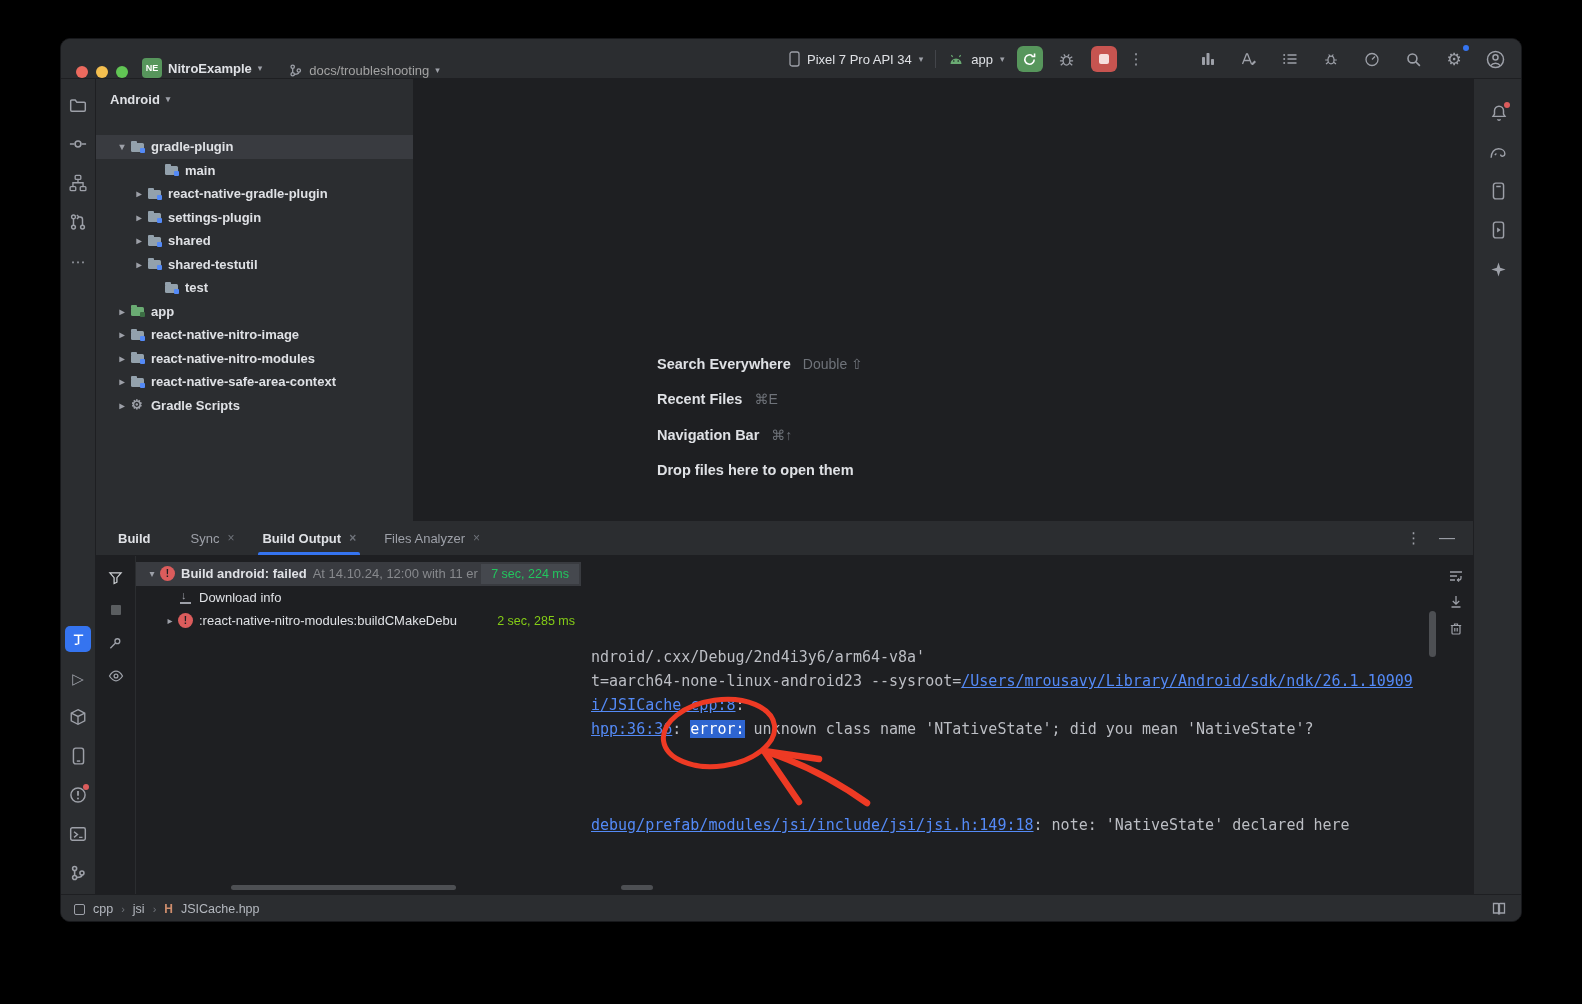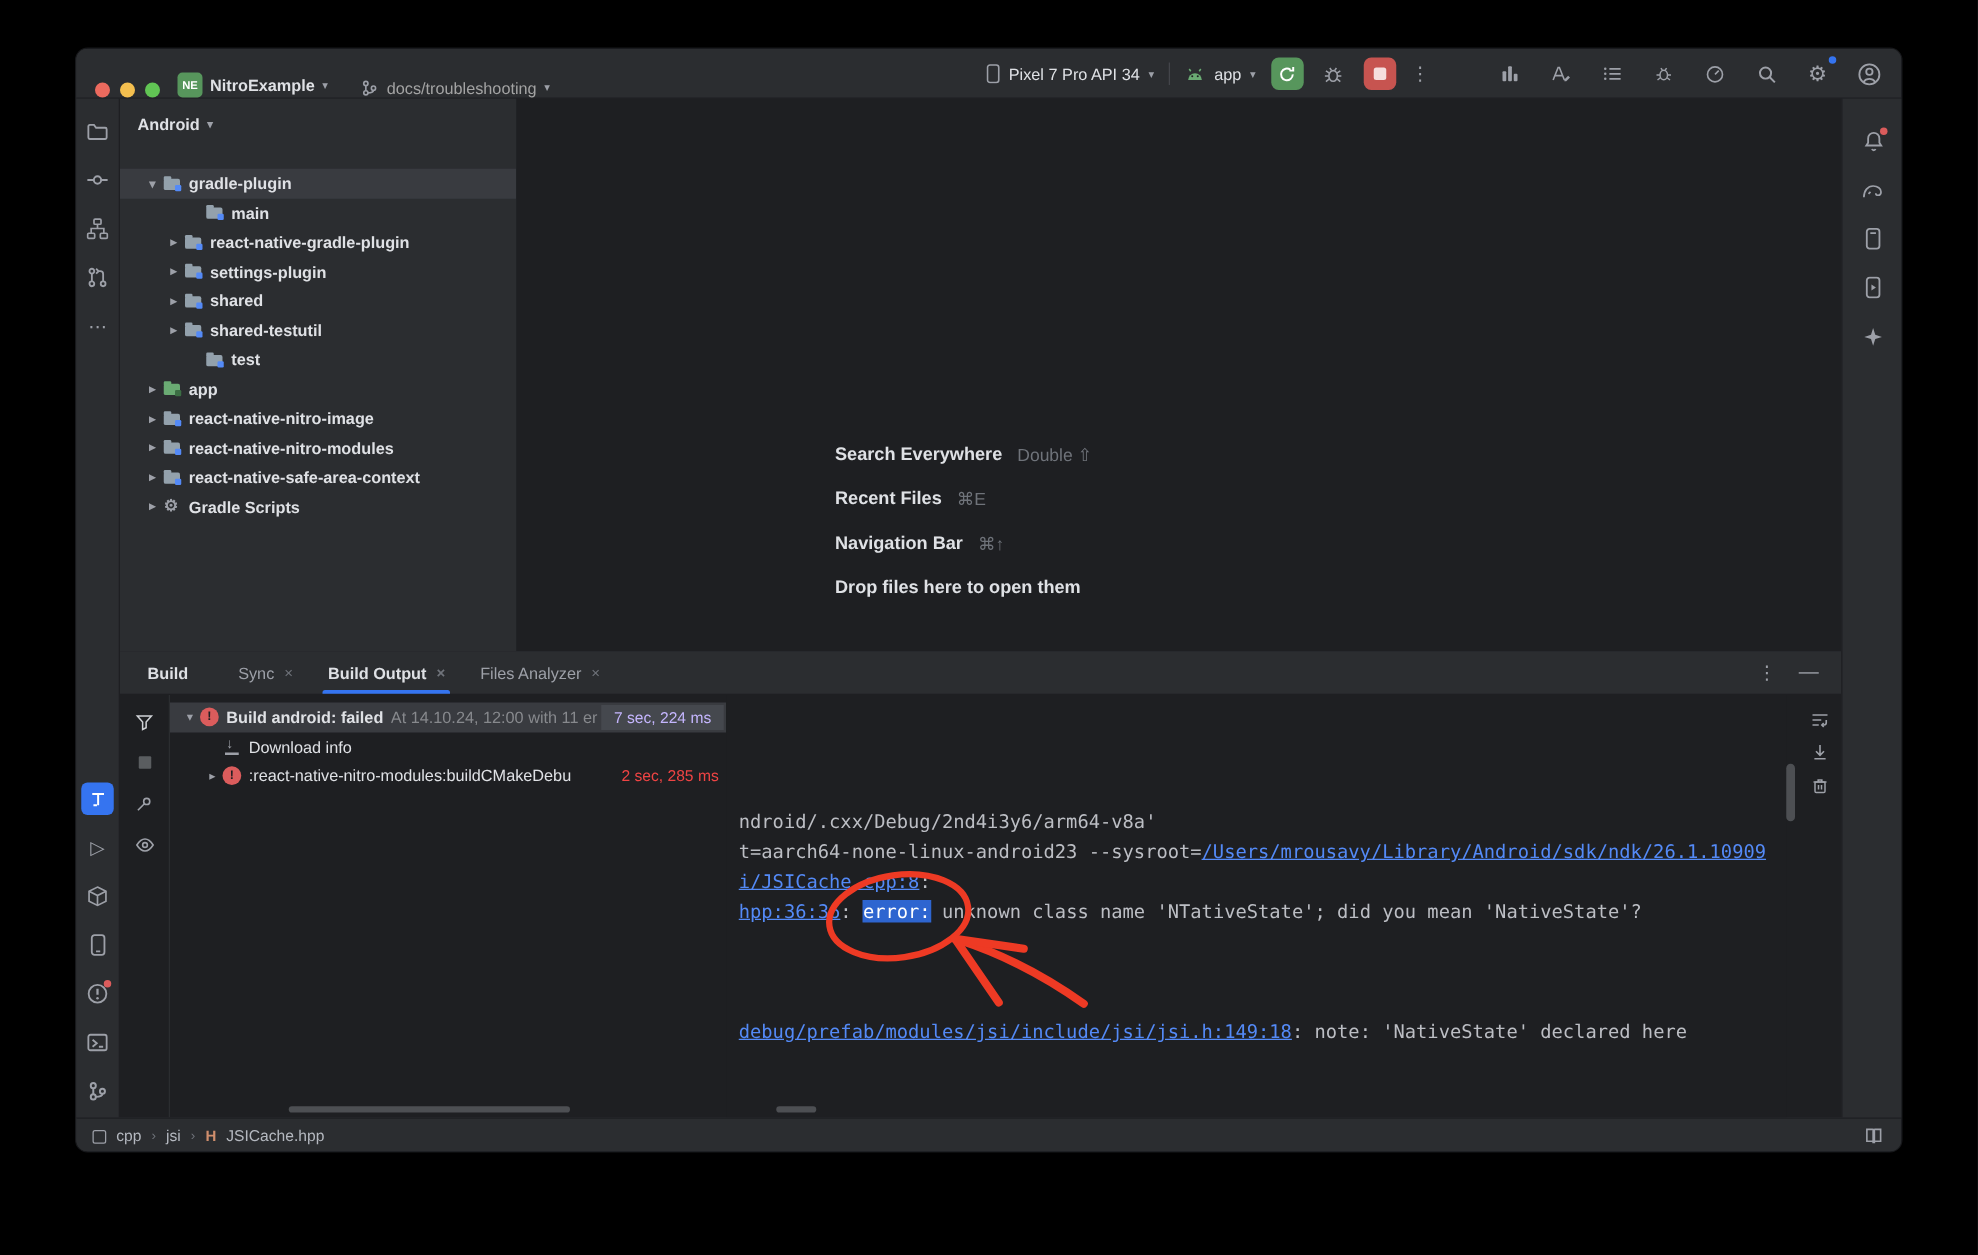--- a/index.html
+++ b/index.html
@@ -44,21 +44,21 @@
 .ticon{width:16px;height:16px;flex:0 0 16px;position:relative;display:inline-block}
 .ticon.folder::before,.ticon.folder-app::before{content:'';position:absolute;left:1px;top:4px;width:13px;height:9px;background:#93a1ac;border-radius:1.5px}
 .ticon.folder::after,.ticon.folder-app::after{content:'';position:absolute;left:1px;top:2px;width:6px;height:3px;background:#93a1ac;border-radius:1px 1px 0 0}
 .ticon.folder .dot,.ticon.folder-app .dot{position:absolute;right:1px;bottom:2px;width:5px;height:5px;background:#548af7;border-radius:1px;z-index:2}
 .ticon.folder-app::before,.ticon.folder-app::after{background:#6aab73}
 .ticon.folder-app .dot{background:#3c6e44}
 .ticon.gradle::before{content:'⚙';position:absolute;left:1px;top:0;color:#9da0a8;font-size:13px}
 .tlabel{margin-left:5px}
 
 .editor{position:absolute;left:352px;top:40px;width:1060px;height:442px;background:#1e1f22}
-.shortcuts{position:absolute;left:255px;top:267px}
+.shortcuts{position:absolute;left:244px;top:267px}
 .shortcut-row{height:35.5px;display:flex;align-items:center;gap:12px}
 .sc-label{color:#dfe1e5;font-size:14.5px;font-weight:600}
 .sc-keys{color:#6f737a;font-size:14px}
 
 .build-panel{position:absolute;left:35px;top:482px;width:1377px;height:373px;background:#1e1f22}
 .bp-header{position:absolute;left:0;top:0;width:100%;height:35px;background:#2b2d30;border-bottom:1px solid #1e1f22;display:flex;align-items:center}
 .bp-title{color:#dfe1e5;font-weight:700;font-size:13px;margin-left:22px}
 .build-tabs{display:flex;height:100%;margin-left:26px}
 .build-tab{display:flex;align-items:center;gap:8px;padding:0 14px;color:#9da0a8;font-size:13px;position:relative;cursor:default}
 .build-tab.active{color:#dfe1e5;font-weight:600}
@@ -72,22 +72,22 @@
 .btree-row{display:flex;align-items:center;height:23.5px;font-size:13px;color:#dfe1e5;white-space:nowrap;padding-right:2px;cursor:default}
 .btree-row.selected{background:#393b40}
 .btree-row .chev{width:16px;flex:0 0 16px;text-align:center;color:#9da0a8;font-size:10px}
 .err-badge{flex:0 0 15px;width:15px;height:15px;border-radius:50%;background:#db5c5c;color:#1e1f22;font-size:10px;font-weight:700;display:flex;align-items:center;justify-content:center}
 .dl-icon{flex:0 0 15px;width:15px;height:15px;position:relative;color:#9da0a8}
 .dl-icon::before{content:'↓';position:absolute;left:3px;top:-1px;font-size:11px}
 .dl-icon::after{content:'';position:absolute;left:2px;right:2px;bottom:1px;height:1.6px;background:#9da0a8}
 .bt-title{margin-left:6px}
 .bt-title.bold{font-weight:700}
 .bt-detail{color:#87898d;margin-left:6px;overflow:hidden}
-.bt-duration{margin-left:auto;color:#ef4444;font-size:12.5px;padding:1px 4px}
-.bt-duration.chip{background:#45484e;color:#c4b5fd;padding:3px 10px}
+.bt-duration{margin-left:auto;color:#84cc16;font-size:12.5px;padding:1px 4px}
+.bt-duration.chip{background:#45484e;color:#22c55e;padding:3px 10px}
 .build-console{position:absolute;left:485px;top:35px;width:848px;height:338px;overflow:hidden;background:#1e1f22}
 .console-inner{position:absolute;left:10px;top:89px;right:0;font-family:"DejaVu Sans Mono",monospace;font-size:15px;line-height:24px;color:#bcbec4;white-space:pre}
 .console-line{height:24px}
 .console-link{color:#548af7;text-decoration:underline;cursor:pointer}
 .console-highlight{background:#2e65d0;color:#fff}
 .console-vscroll{position:absolute;left:1333px;top:90px;width:7px;height:46px;background:#4d4f53;border-radius:4px}
 .tree-hscroll{position:absolute;left:135px;top:364px;width:225px;height:5px;background:#4d4f53;border-radius:3px}
 .console-hscroll{position:absolute;left:525px;top:364px;width:32px;height:5px;background:#4d4f53;border-radius:3px}
 .bp-right-icons{position:absolute;left:1343px;top:47px;width:34px;display:flex;flex-direction:column;gap:10px;align-items:center;color:#9da0a8}
 

